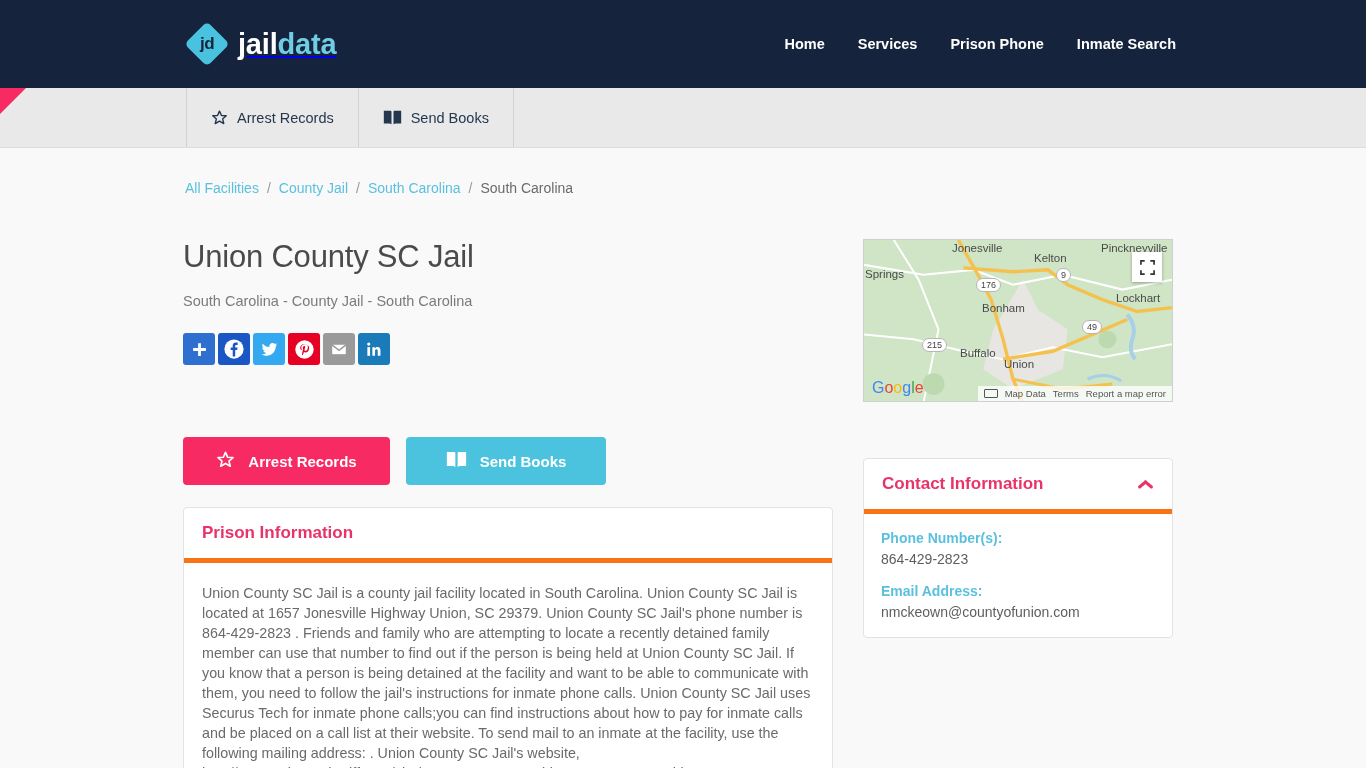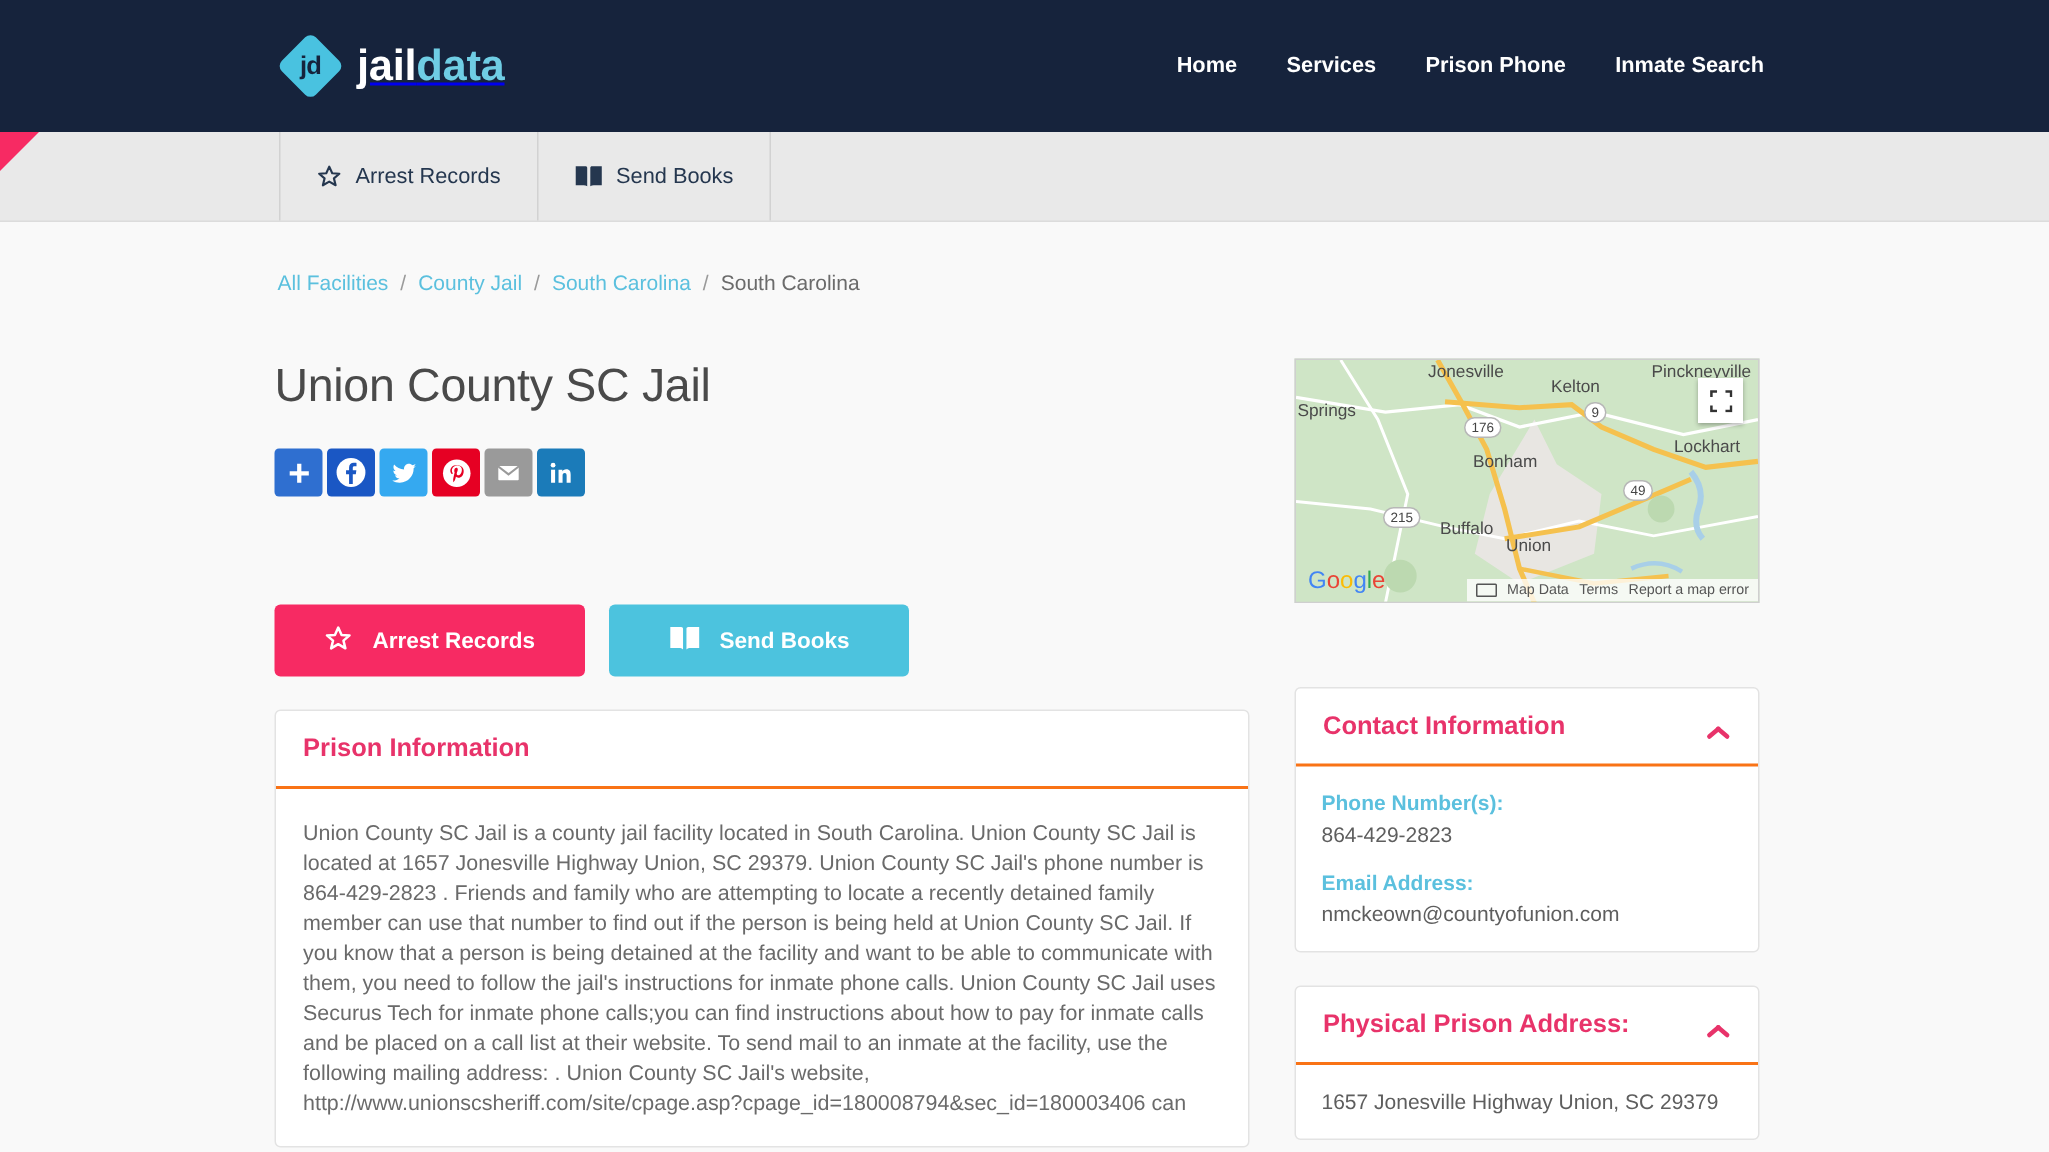--- a/index.html
+++ b/index.html
@@ -135,22 +135,22 @@
 
   
   .card {
     background: #ffffff;
     border: 1px solid #e3e3e3;
     border-radius: 4px;
     margin-top: 22px;
   }
   .card-head {
     padding: 15px 18px;
-    border-bottom: 2px solid #f97316;
-    display: flex; align-items: flex-end; justify-content: space-between;
+    border-bottom: 5px solid #f97316;
+    display: flex; align-items: center; justify-content: space-between;
   }
   .card-head .htitle {
     color: #e8336a; font-size: 17px; font-weight: bold;
   }
   .chev {
     width: 17px; height: 11px; position: relative; cursor: pointer;
   }
   .chev::before, .chev::after {
     content: ""; position: absolute; top: 4px;
     width: 11px; height: 2.6px; background: #e8336a; border-radius: 2px;
@@ -267,20 +267,21 @@
       <a href="#">South Carolina</a>
       <span class="sep">/</span>
       <span class="cur">South Carolina</span>
     </div>
 
     <div class="cols">
 
       <div class="col-main">
 
         <h1 class="title">Union County SC Jail</h1>
+        <div class="subtitle">South Carolina - County Jail - South Carolina</div>
 
         <div class="share">
           <span class="share-btn sb-addthis">
             <svg width="17" height="17" viewBox="0 0 24 24" fill="#fff">
                 <path d="M10 3h4v7h7v4h-7v7h-4v-7H3v-4h7z"></path>
               </svg>
           </span>
           <span class="share-btn sb-fb">
             <svg width="22" height="22" viewBox="0 0 24 24" fill="#fff">
                 <circle cx="12" cy="12" r="10.5"></circle>
@@ -406,26 +407,17 @@
               <div class="field-label">Phone Number(s):</div>
               <div class="field-value">864-429-2823</div>
             </div>
             <div class="field-group">
               <div class="field-label">Email Address:</div>
               <div class="field-value">nmckeown@countyofunion.com</div>
             </div>
           </div>
         </div>
 
-        <div class="card second">
-          <div class="card-head">
-            <span class="htitle">Physical Prison Address:</span>
-            <span class="chev"></span>
-          </div>
-          <div class="side-body">
-            <div class="field-value" style="margin-top:0">1657 Jonesville Highway Union, SC 29379</div>
-          </div>
-        </div>
 
       </div>
     </div>
   </div>
 </div>
 
 </body></html>

